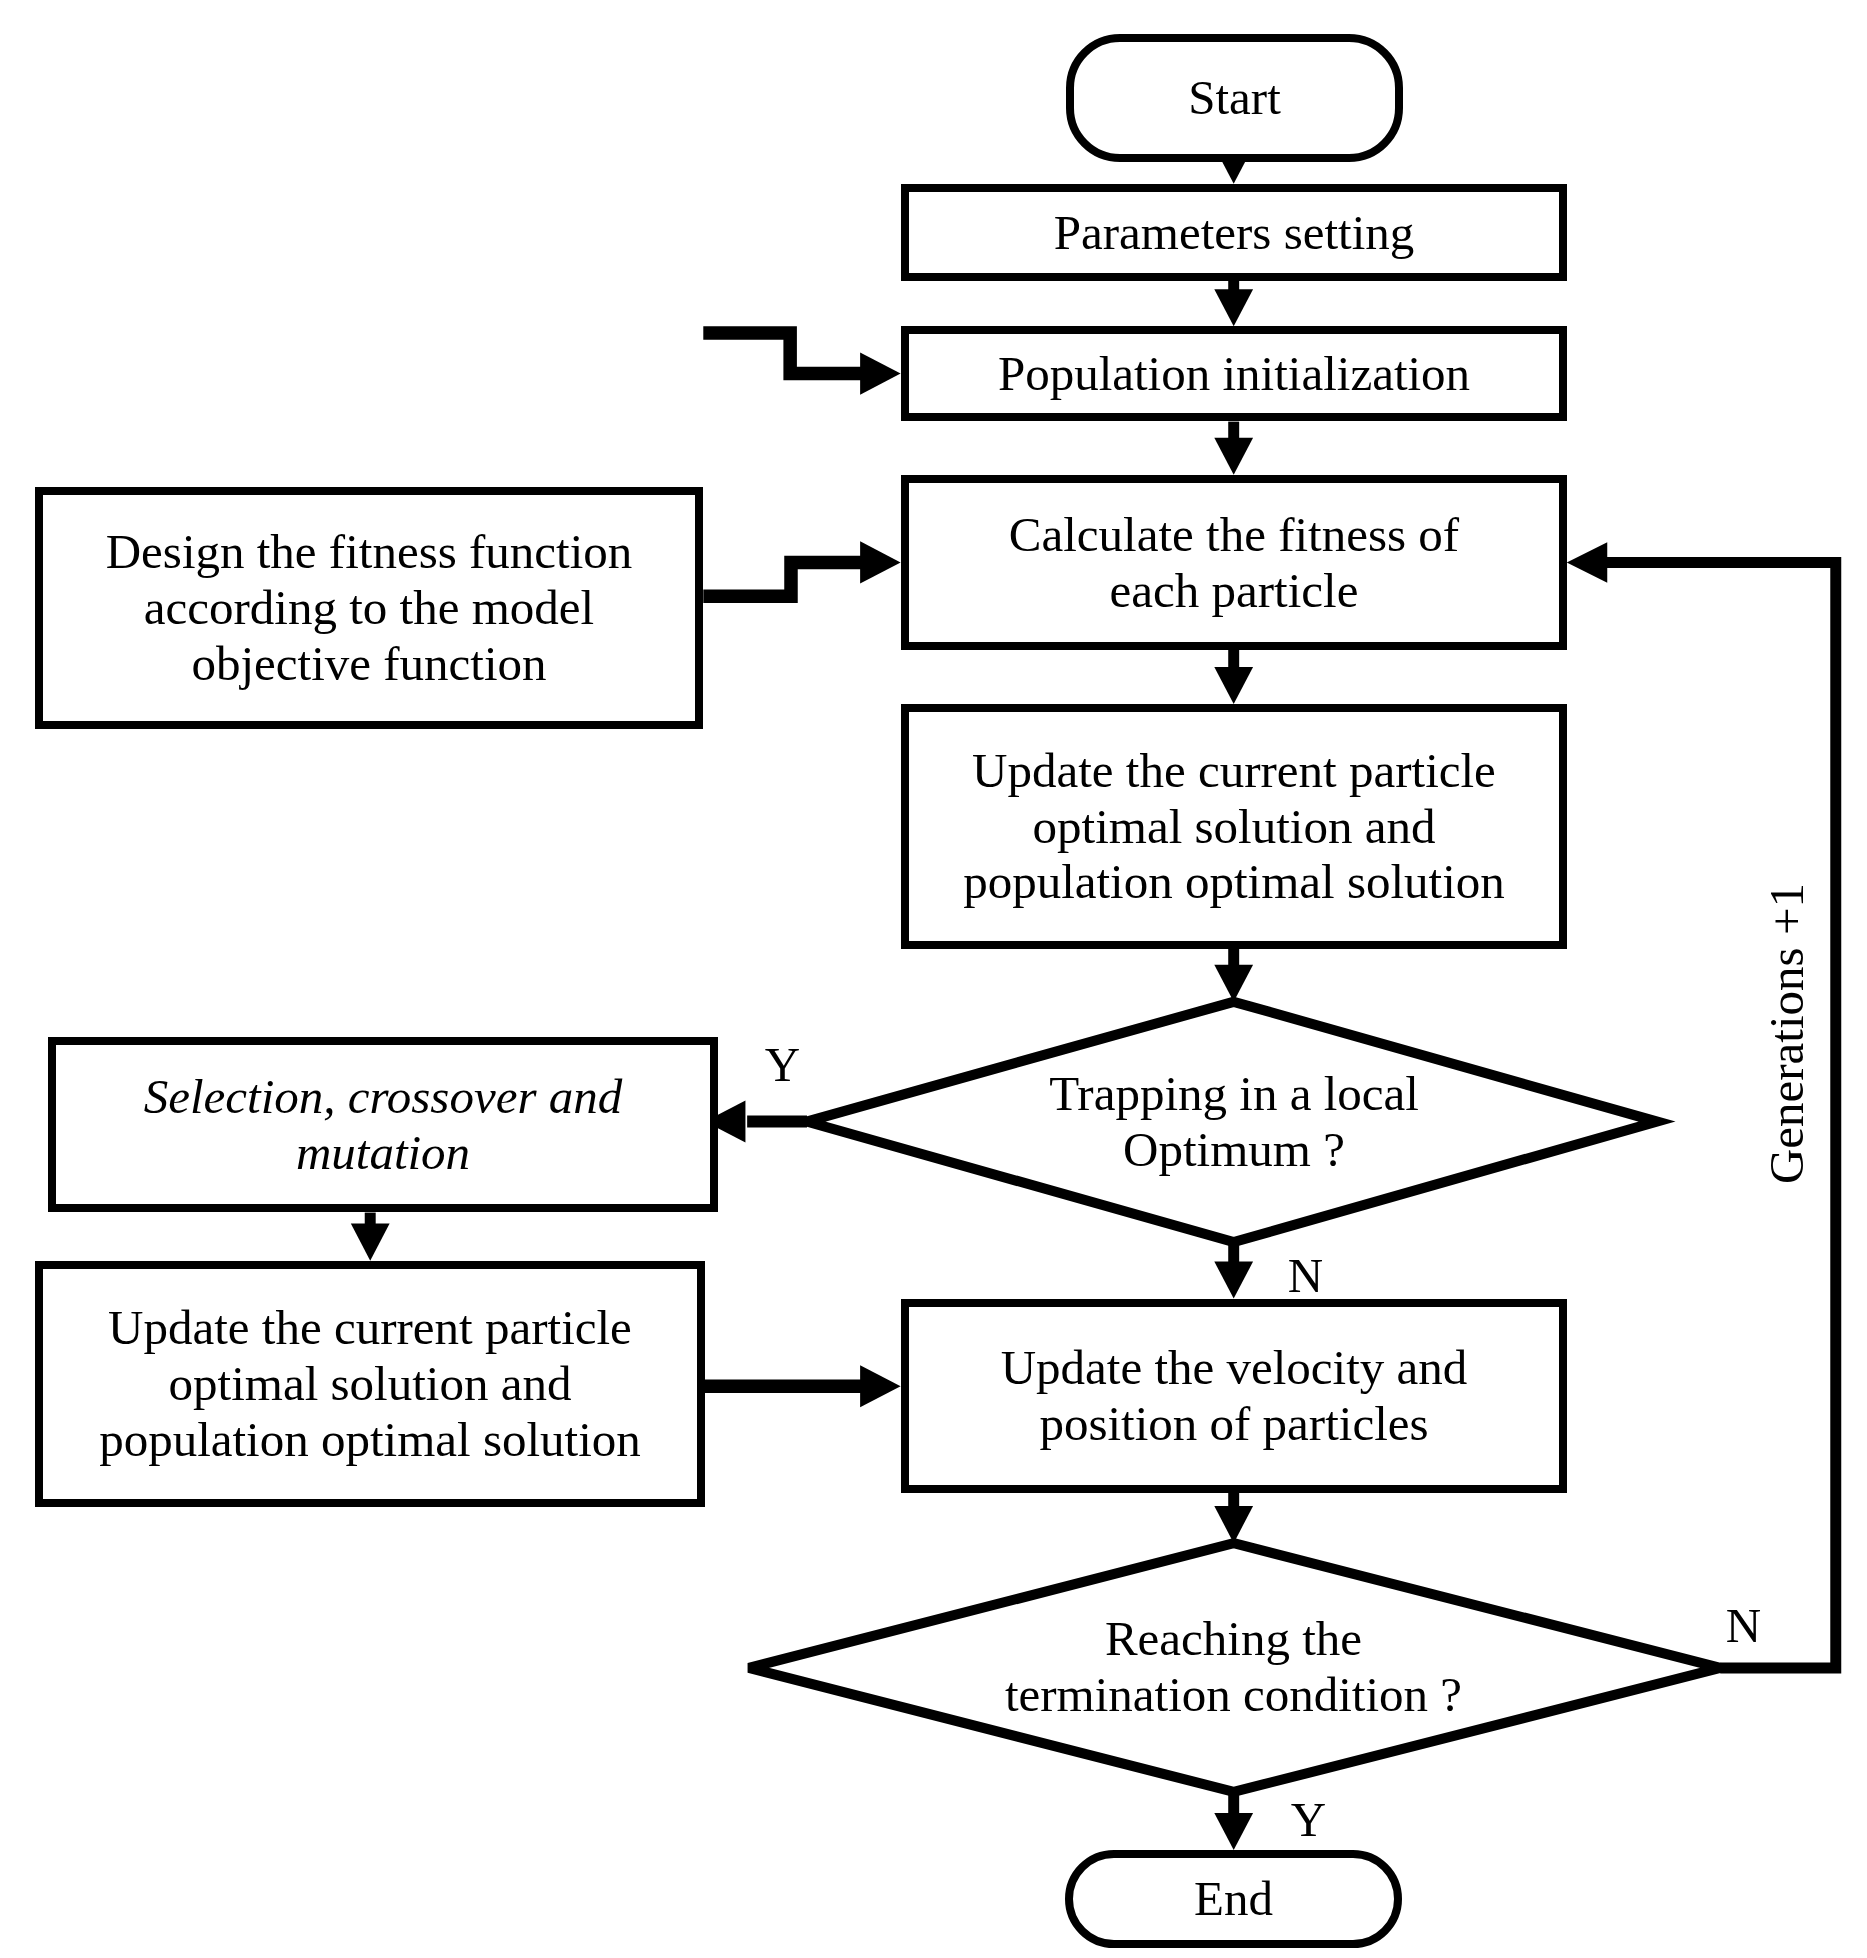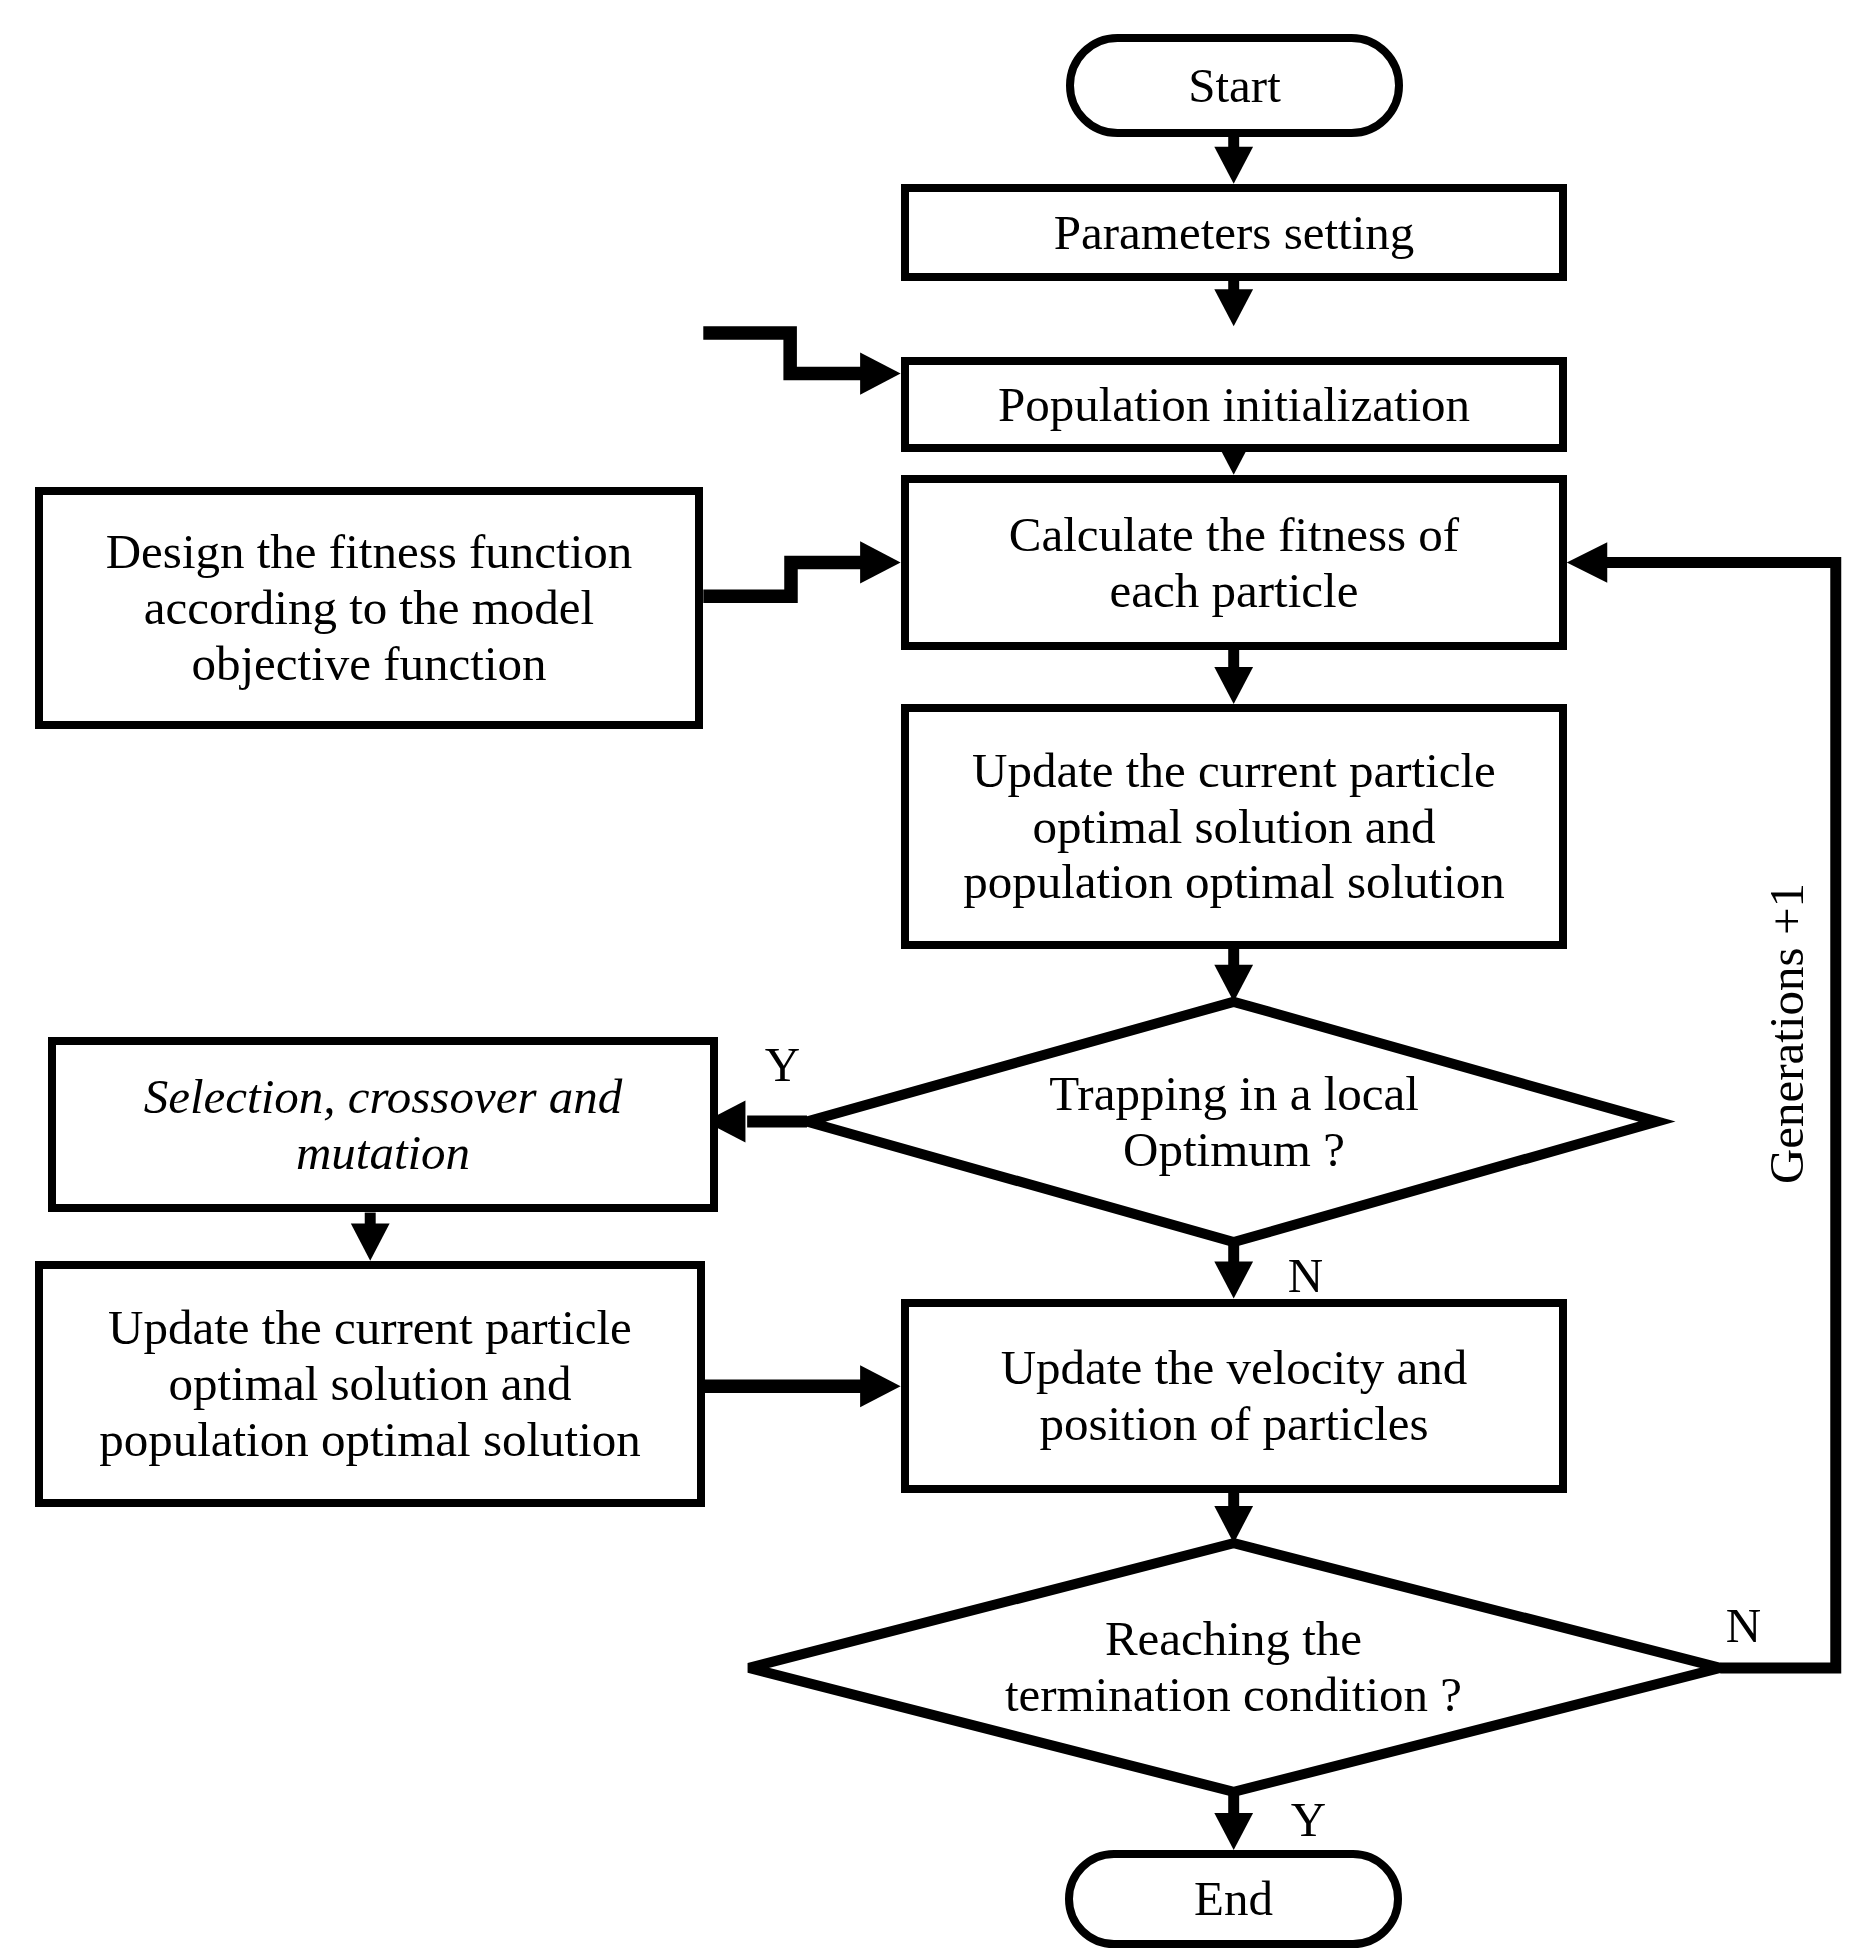--- a/index.html
+++ b/index.html
@@ -128,29 +128,29 @@
     <g>
       <polyline points="2040,1978 2177,1978 2177,667 1904,667" fill="none" stroke-width="13"></polyline>
       <polygon class="head" points="1858,667 1906,643 1906,691"></polygon>
     </g>
 
     <polygon points="1463,1188 1965,1330 1463,1473 957,1330" fill="#ffffff" stroke="#000" stroke-width="12"></polygon>
 
     <polygon points="1463,1830 2040,1978 1463,2125 888,1978" fill="#ffffff" stroke="#000" stroke-width="12"></polygon>
   </svg>
 
-  <div class="node stadium" style="left:1066px; top:34px; width:337px; height:103px;">
+  <div class="node stadium" style="left:1066px; top:34px; width:337px; height:128px;">
     <span>Start</span>
   </div>
 
   <div class="node" style="left:901px; top:184px; width:666px; height:97px;">
     <span>Parameters setting</span>
   </div>
 
-  <div class="node" style="left:901px; top:326px; width:666px; height:95px;margin-top:31px;">
+  <div class="node" style="left:901px; top:326px; width:666px; height:95px;">
     <span>Population initialization</span>
   </div>
 
   <div class="node" style="left:901px; top:475px; width:666px; height:175px;">
     <span>Calculate the fitness of
 each particle</span>
   </div>
 
   <div class="node" style="left:901px; top:704px; width:666px; height:245px;">
     <span>Update the current particle

